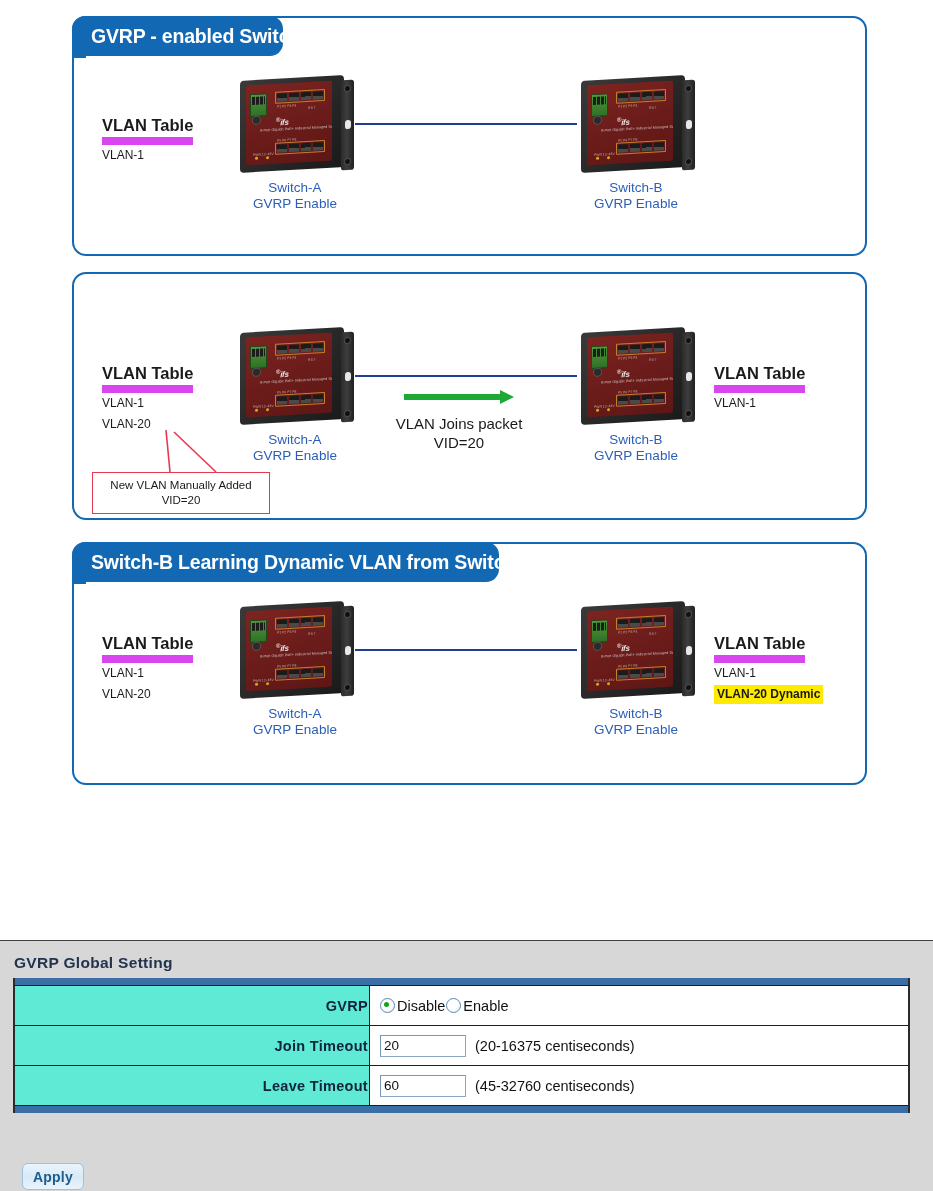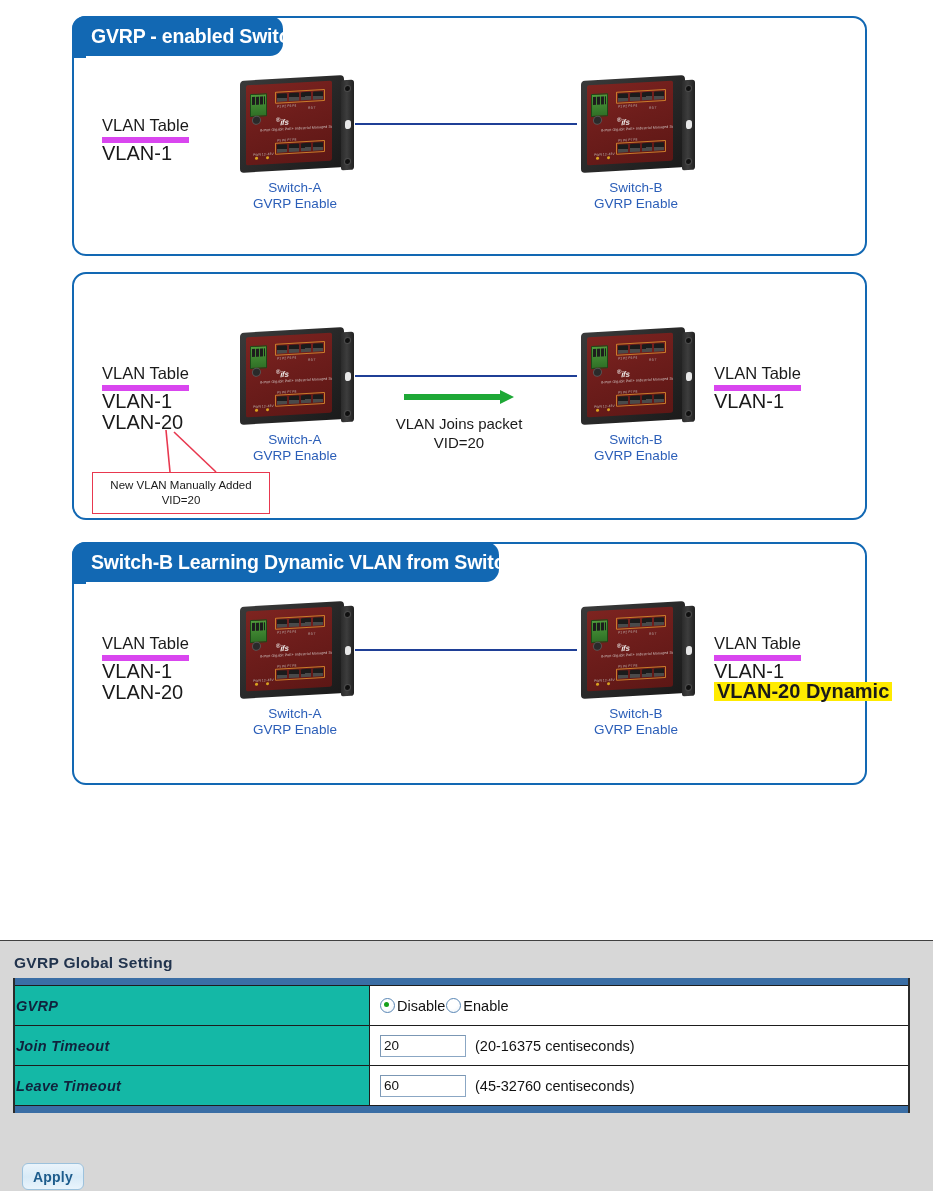--- a/index.html
+++ b/index.html
@@ -69,27 +69,27 @@
   }
 
   
   .vlan-table {
     position: absolute;
     color: #1a1a1a;
     white-space: nowrap;
   }
   .vlan-table .vt-head {
     font-size: 16.5px;
-    font-weight: normal;
+    font-weight: bold;
     padding-bottom: 2px;
-    border-bottom: 6px solid #d946ef;
+    border-bottom: 8px solid #d946ef;
     display: inline-block;
   }
   .vlan-table .vt-row {
-    font-size: 20px;
+    font-size: 12px;
     line-height: 19.5px;
     padding-top: 1px;
   }
   .vt-row.dynamic {
     background: #ffeb00;
     font-weight: bold;
     display: inline-block;
     padding: 0 3px;
   }
 
@@ -308,30 +308,29 @@
     box-sizing: border-box;
   }
   #settings-table tr.band td {
     padding: 0;
     height: 7px;
     background: #3a6ea5;
     border: 0;
   }
   #settings-table td.lbl {
     width: 352px;
-    background: #14b8a6;
+    background: #5eead4;
     border: 1.6px solid #1d1d1d;
     border-left: 0;
-    text-align: left;
+    text-align: right;
     font-size: 14.5px;
     font-weight: bold;
     color: #10233d;
     height: 37px;
     letter-spacing: 0.3px;
-    font-style: italic;
   }
   #settings-table td.val {
     border: 1.6px solid #1d1d1d;
     border-right: 0;
     background: #ffffff;
     padding-left: 10px;
     height: 37px;
   }
 
   .radio-group { display: flex; align-items: center; gap: 1px; }

